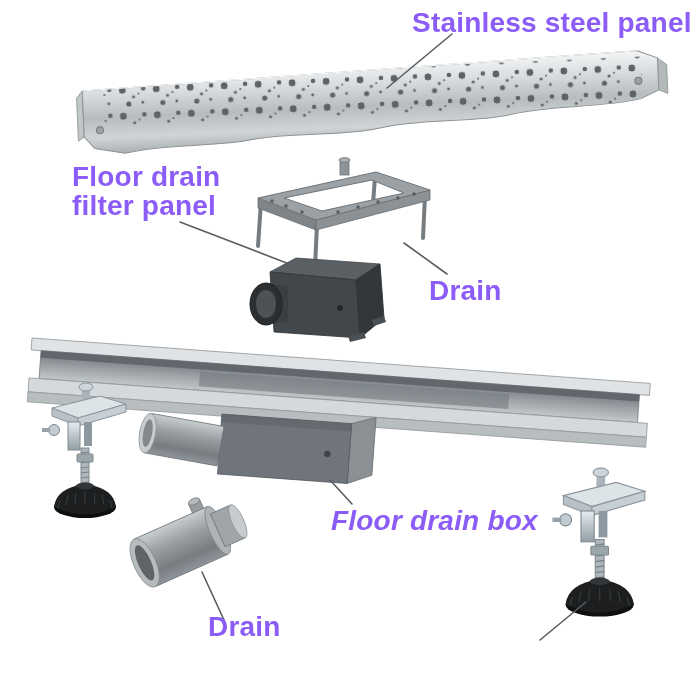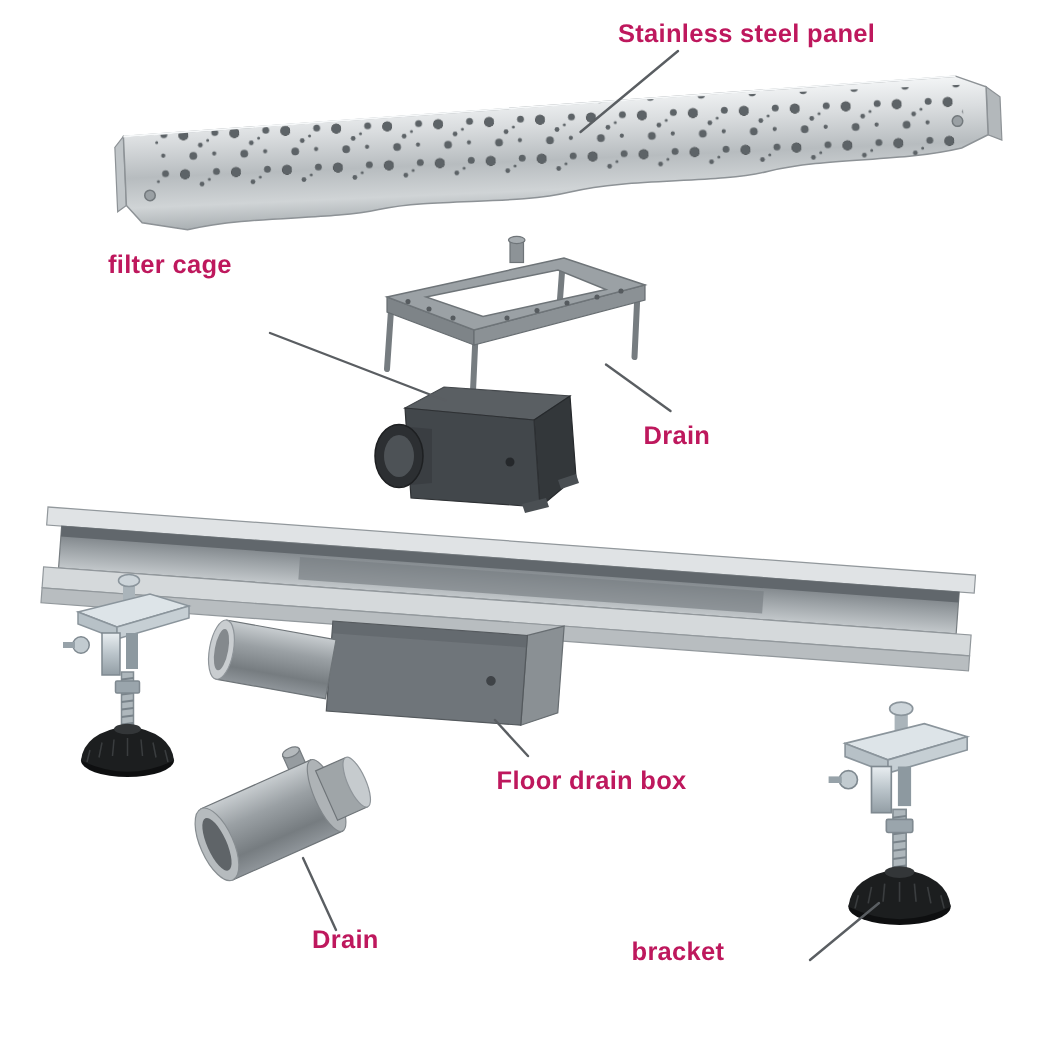--- a/index.html
+++ b/index.html
@@ -1,19 +1,19 @@
 <!DOCTYPE html>
 <html><head>
 <meta charset="utf-8">
 <style>
   html,body{margin:0;padding:0;background:#ffffff;}
   .stage{position:relative;width:700px;height:700px;background:#ffffff;overflow:hidden;
          font-family:"Liberation Sans", sans-serif;}
   .stage svg{position:absolute;left:0;top:0;}
-  .label{position:absolute;color:#be185d;font-size:17px;font-weight:700;letter-spacing:.2px;
+  .label{position:absolute;color:#8b5cf6;font-size:28px;font-weight:700;letter-spacing:.2px;
          line-height:29px;white-space:nowrap;}
   .label span{display:block;}
 </style>
 </head>
 <body>
 
 <div class="stage">
 
 <svg width="700" height="700" viewBox="0 0 700 700">
   <defs>
@@ -176,26 +176,26 @@
     <line x1="447" y1="274" x2="404" y2="243"></line>
     <line x1="352" y1="504" x2="330" y2="480"></line>
     <line x1="224" y1="620" x2="202" y2="572"></line>
     <line x1="540" y1="640" x2="586" y2="602"></line>
   </g>
 </svg>
 
 <div class="label" style="left:412px;top:8px;">Stainless steel panel</div>
 
 <div class="label" style="left:72px;top:162px;">
-  <span>filter cage</span>
+  <span>Floor drain</span>
+  <span>filter panel</span>
 </div>
 
 <div class="label" style="left:429px;top:276px;">Drain</div>
 
-<div class="label" style="left:331px;top:506px;">Floor drain box</div>
+<div class="label" style="left:331px;top:506px;font-style:italic;">Floor drain box</div>
 
 <div class="label" style="left:208px;top:612px;">Drain</div>
 
 <div class="label" style="left:421px;top:620px;">
-  <span>bracket</span>
 </div>
 
 </div>
 
 </body></html>

